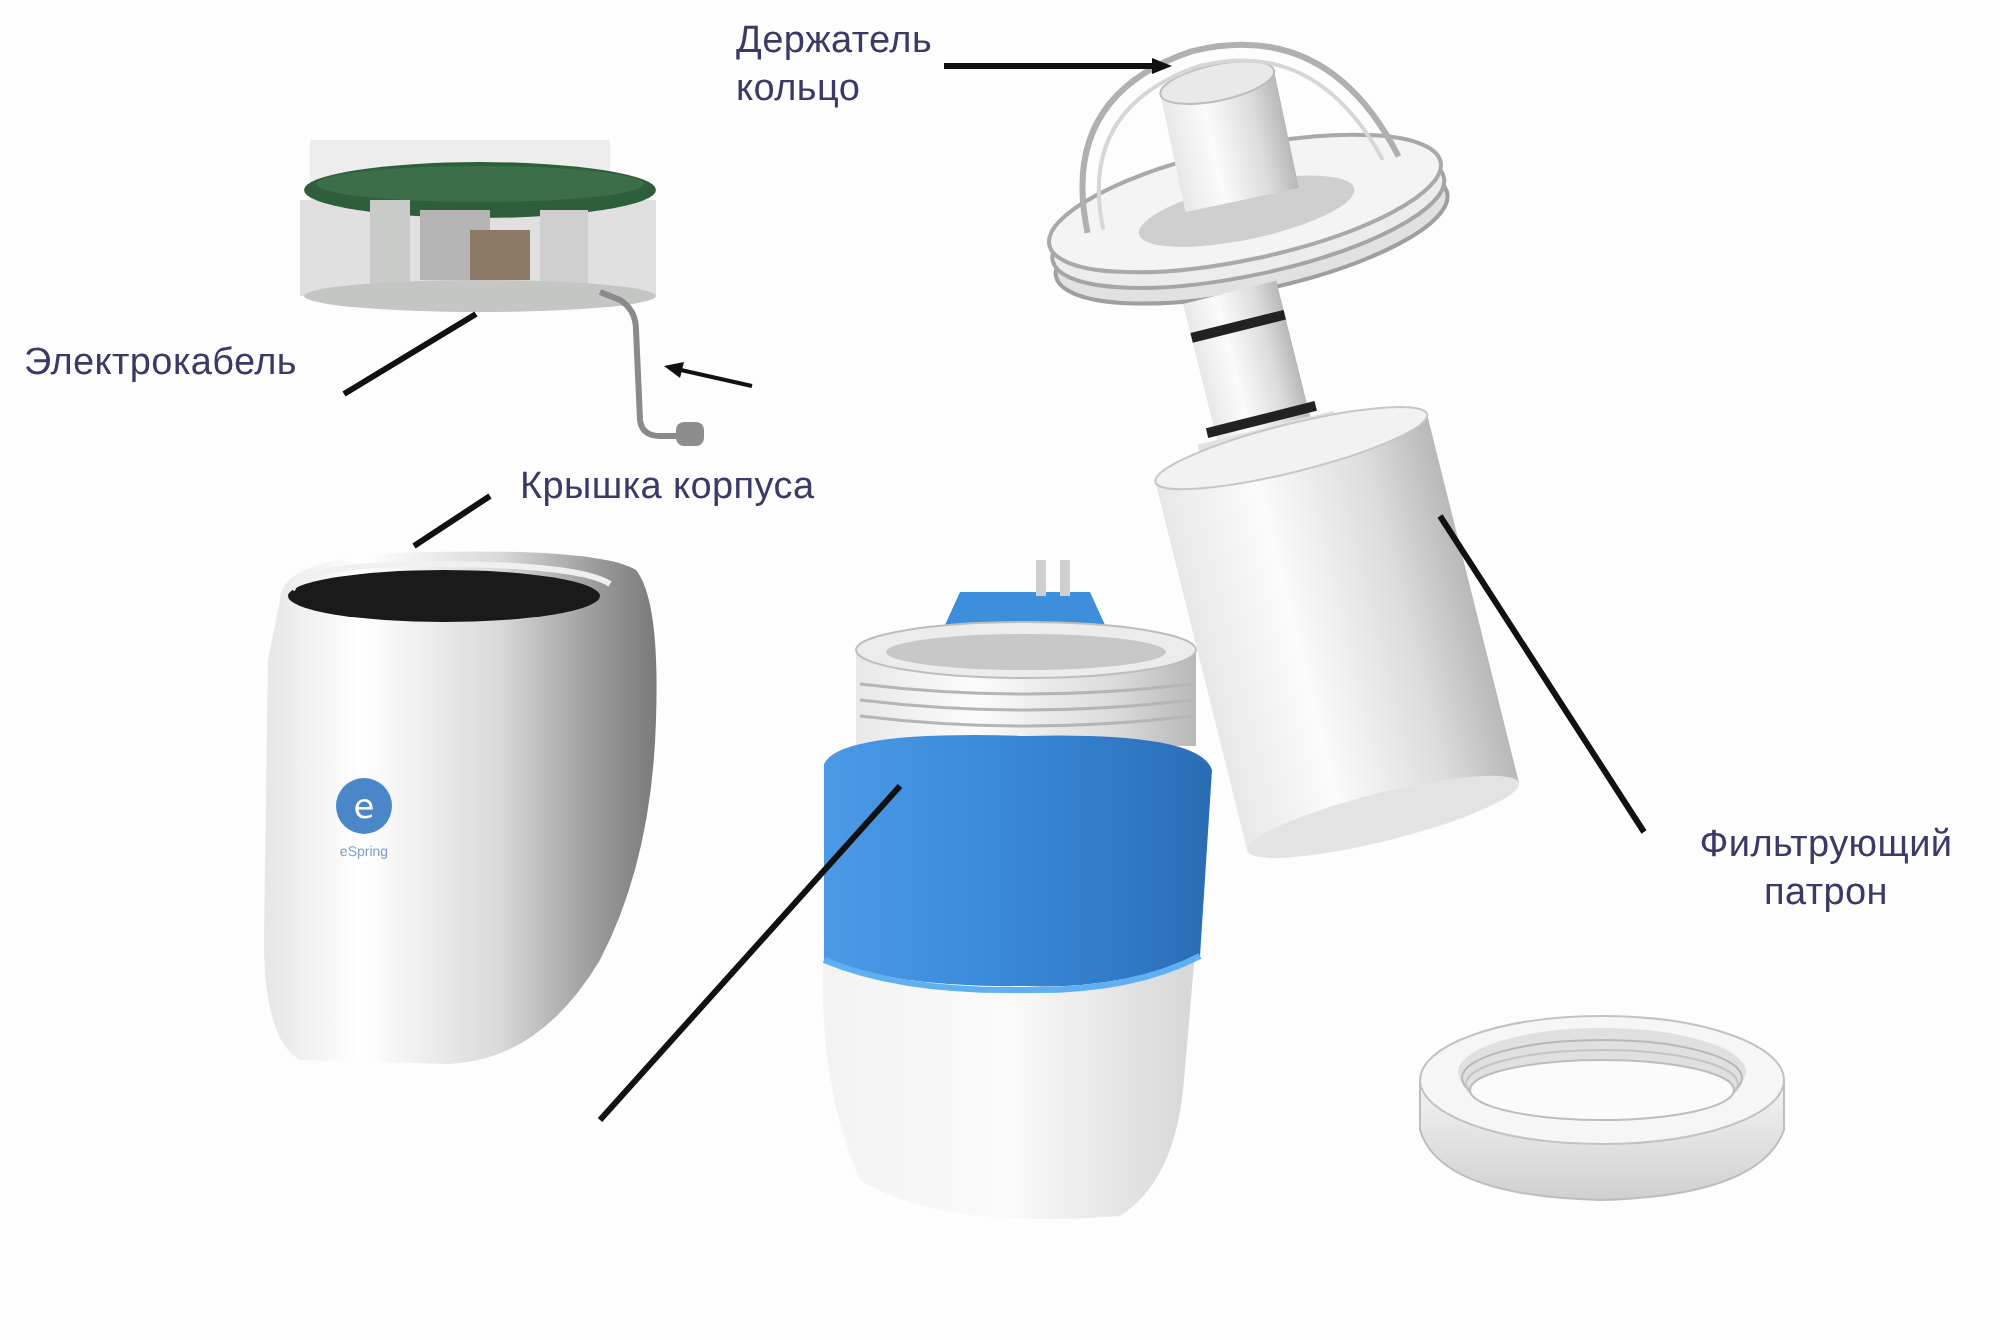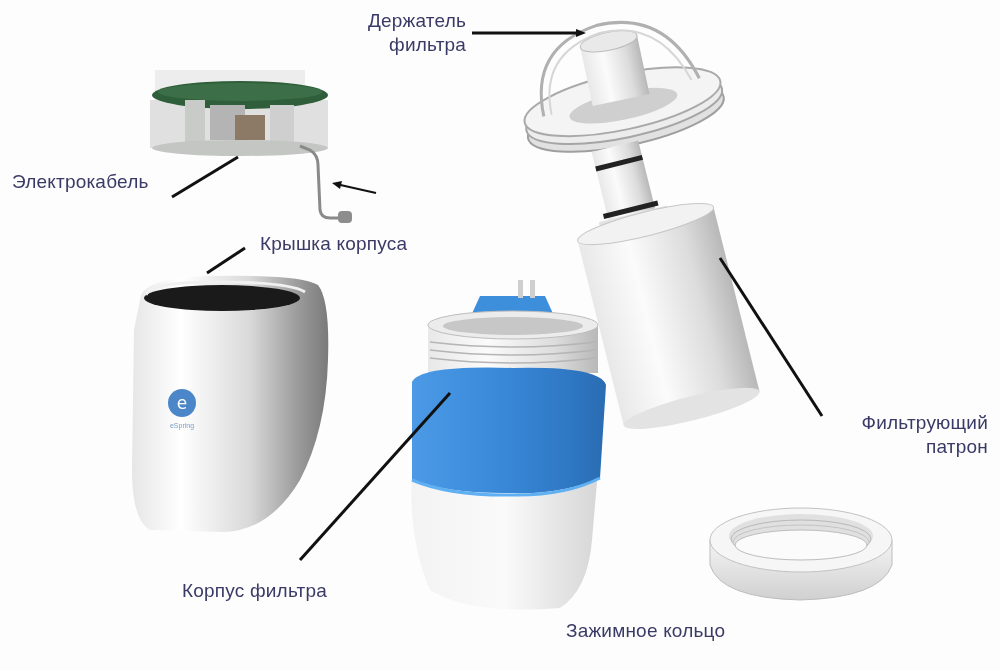--- a/index.html
+++ b/index.html
@@ -1,20 +1,20 @@
 <!DOCTYPE html>
 <html><head>
 <meta charset="utf-8">
 <style>
   html,body{margin:0;padding:0;}
   body{width:1000px;height:670px;background:#fdfdfd;position:relative;overflow:hidden;font-family:"Liberation Sans","DejaVu Sans",sans-serif;}
   .stage{position:absolute;left:0;top:0;width:1000px;height:670px;}
   .label{position:absolute;color:#3a3a66;font-size:19px;line-height:24px;white-space:nowrap;letter-spacing:0.2px;}
   .label.center{text-align:center;}
-  .label span{display:block;text-align:right;}
+  .label span{display:block;}
   svg{position:absolute;left:0;top:0;}
 </style>
 </head>
 <body>
 
 <div class="stage">
 
   <svg width="1000" height="670" viewBox="0 0 1000 670">
     <defs>
       <linearGradient id="gWhiteBody" x1="0" x2="1" y1="0" y2="0">
@@ -130,38 +130,32 @@
       <line x1="300" y1="560" x2="450" y2="393"></line>
     </g>
     <g fill="#111">
       <polygon points="586,33 576,29 576,37"></polygon>
       <polygon points="332,183 342,181 340,189"></polygon>
     </g>
   </svg>
 
   <div class="label" style="left:368px;top:9px;">
     <span>Держатель</span>
-    <span>фильтра</span>
+    <span>кольцо</span>
   </div>
 
   <div class="label" style="left:12px;top:170px;">
     <span>Электрокабель</span>
   </div>
 
 
   <div class="label center" style="left:838px;top:411px;width:150px;">
     <span>Фильтрующий</span>
     <span>патрон</span>
   </div>
 
   <div class="label" style="left:260px;top:232px;">
     <span>Крышка корпуса</span>
   </div>
 
-  <div class="label" style="left:182px;top:579px;">
-    <span>Корпус фильтра</span>
-  </div>
 
-  <div class="label" style="left:566px;top:619px;">
-    <span>Зажимное кольцо</span>
-  </div>
 
 </div>
 
 </body></html>

